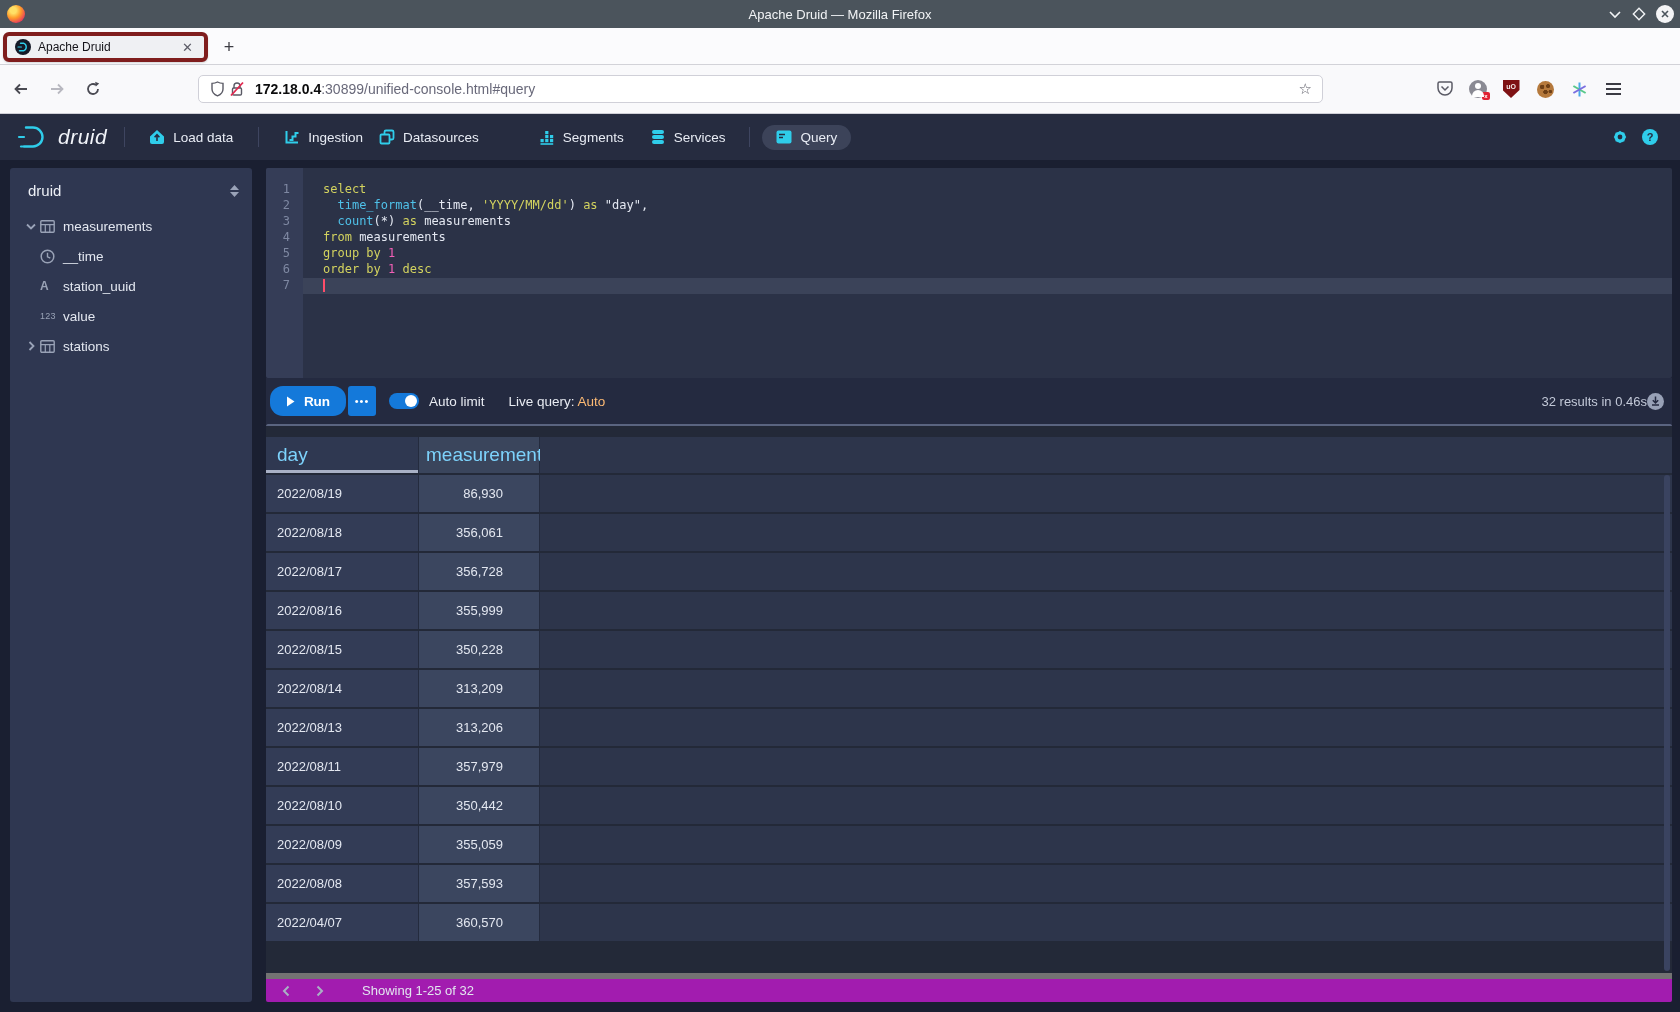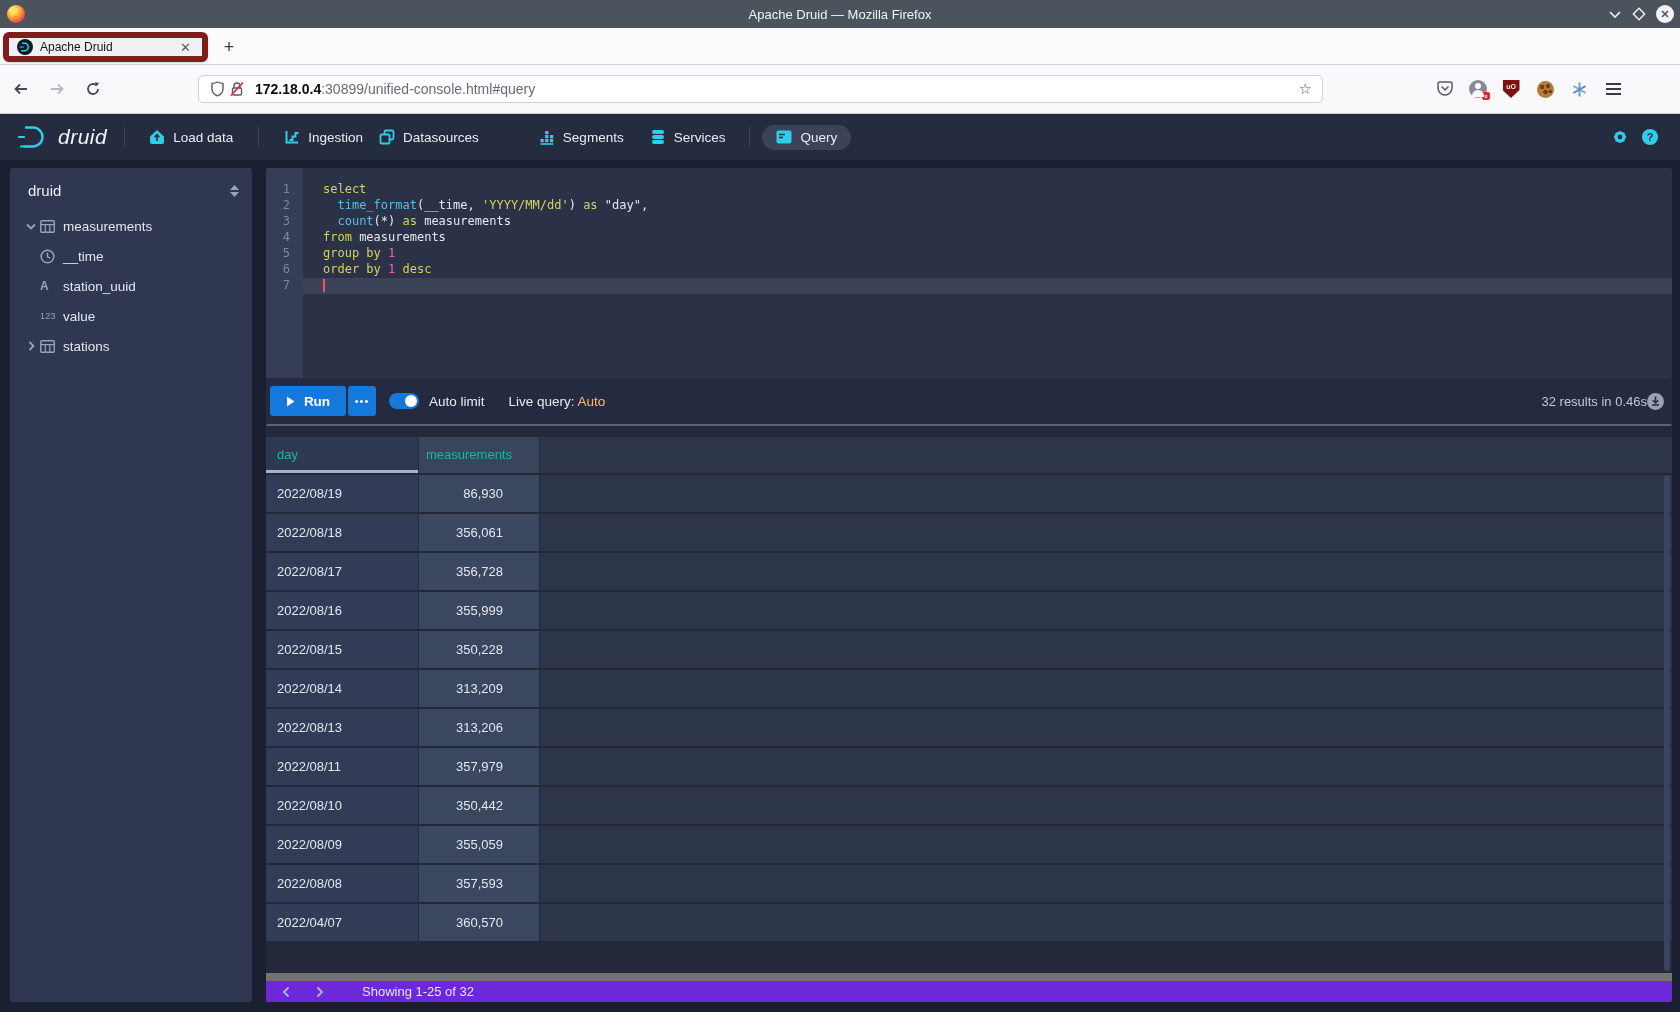--- a/index.html
+++ b/index.html
@@ -9,21 +9,21 @@
 
   
   .titlebar { height:28px; background:#4b545c; display:flex; align-items:center; position:relative; }
   .ff-logo { width:18px; height:18px; border-radius:50%; margin-left:7px;
     background:radial-gradient(circle at 35% 30%, #ffe066 0 18%, #ff9a2a 45%, #e8405a 75%, #b5306e 100%); }
   .win-title { position:absolute; left:0; right:0; text-align:center; color:#f2f4f6; font-size:13px; }
   .win-controls { position:absolute; right:6px; top:0; height:28px; display:flex; align-items:center; gap:10px; }
   .win-close-circle { width:18px; height:18px; border-radius:50%; background:#f4f4f6; display:flex; align-items:center; justify-content:center; }
 
   .tabbar { height:36px; background:#fbfbfd; display:flex; align-items:flex-end; }
-  .tab { width:205px; height:30px; margin:0 0 2px 3px; background:#eff0f3; border:6px solid #7f1d1d; border-radius:6px;
+  .tab { width:205px; height:30px; margin:0 0 2px 3px; background:#eff0f3; border:4px solid #7f1d1d; border-radius:6px;
     display:flex; align-items:center; padding:0 8px; box-shadow:0 1px 2px rgba(0,0,0,.15); }
   .tab-title { font-size:12px; color:#15141a; margin-left:7px; flex:1; white-space:nowrap; overflow:hidden; }
   .tab-close { color:#5b5b66; font-size:13px; padding:0 3px; }
   .newtab { width:26px; height:26px; margin:0 0 4px 8px; display:flex; align-items:center; justify-content:center;
     color:#3b3b43; font-size:18px; border-radius:4px; }
   .tabbar-divider { height:1px; background:#d2d2d8; }
 
   .toolbar { height:49px; background:#f9f9fb; border-bottom:1px solid #cfcfd6; display:flex; align-items:center; }
   .nav-btn { width:30px; height:30px; display:flex; align-items:center; justify-content:center; border-radius:4px; margin-left:6px; }
   .urlbar { width:1125px; height:28px; margin-left:90px; background:#ffffff; border:1px solid #d0d0d8; border-radius:5px;
@@ -81,51 +81,51 @@
   .gut-num { height:16px; line-height:16px; font:12px "DejaVu Sans Mono", monospace; color:#7e88a2; text-align:right; }
   .code { flex:1; padding-top:14px; position:relative; }
   .code-line { height:16px; line-height:16px; font:12px "DejaVu Sans Mono", monospace; white-space:pre; color:#e4e8f2; padding-left:20px; }
   .code-line.current { background:#3b4359; }
   .tok-kw { color:#d3d35f; } .tok-fn { color:#4fc1e9; } .tok-str { color:#d3d35f; }
   .tok-num { color:#f25fb7; } .tok-pl { color:#e4e8f2; }
   .cursor { display:inline-block; width:2px; height:13px; background:#ff4d6a; vertical-align:middle; }
 
   
   .runbar { position:absolute; top:210px; left:0; right:0; height:46px; background:#242a40; display:flex; align-items:center; padding:0 8px 0 4px; }
-  .btn-run { height:30px; width:76px; background:#1479da; border-radius:3px; display:flex; align-items:center; justify-content:center;
+  .btn-run { height:30px; width:76px; background:#1479da; border-radius:13px; display:flex; align-items:center; justify-content:center;
     gap:9px; color:#fff; font-size:13.5px; font-weight:600; }
   .btn-more { height:30px; width:28px; background:#1479da; border-radius:3px; margin-left:2px; display:flex; align-items:center;
     justify-content:center; color:#fff; font-size:11px; letter-spacing:1px; }
   .switch { width:30px; height:16px; border-radius:8px; background:#1479da; margin-left:13px; position:relative; }
   .switch .knob { position:absolute; right:2px; top:2px; width:12px; height:12px; border-radius:50%; background:#fff; }
   .lbl { color:#e8ebf2; font-size:13.5px; }
   .auto-limit { margin-left:10px; }
   .live-q { margin-left:24px; }
   .link-cyan { color:#fdba74;text-align:right; }
   .run-right { margin-left:auto; display:flex; align-items:center; }
   .result-summary { color:#c3c9d8; font-size:13px; }
   .dl-circle { width:17px; height:17px; border-radius:50%; background:#98a1b6; display:flex; align-items:center; justify-content:center; }
 
   
   .results { position:absolute; top:256px; left:0; right:0; bottom:0; background:#232938; overflow:hidden; border-radius:2px; }
   .hscroll-line { position:absolute; top:0; left:0; right:0; height:2px; background:#5a6480; }
   .t-header { position:absolute; top:13px; left:0; right:0; height:36px; display:flex; }
-  .hc { line-height:36px; font-size:13px; color:#14b8a6; }
+  .hc { line-height:36px; font-size:19px; color:#7dd3fc; }
   .h-day { width:153px; background:#2f3851; padding-left:11px; border-right:1px solid #242b3e; position:relative; }
   .h-day::after { content:""; position:absolute; left:0; right:0; bottom:0; height:3px; background:#a9b1c6; }
   .h-meas { width:121px; background:#3a455c; padding-left:7px; border-right:1px solid #242b3e; }
   .h-fill { flex:1; background:#2d354b; }
   .t-rows { position:absolute; top:51px; left:0; right:0; bottom:29px; overflow:hidden; }
   .t-row { display:flex; height:37px; margin-bottom:2px; font-size:13px; color:#e3e7f0; }
   .c-day { width:153px; background:#333c56; line-height:37px; padding-left:11px; border-right:1px solid #242b3e; }
   .c-meas { width:121px; background:#3b465f; line-height:37px; text-align:right; padding-right:36px; border-right:1px solid #242b3e; }
   .c-fill { flex:1; background:#2d354b; }
   .vscroll { position:absolute; right:2px; top:51px; bottom:31px; width:6px; background:#3a4360; border-radius:3px; }
 
-  .t-footer { position:absolute; left:0; right:0; bottom:0; height:29px; background:#6d28d9; display:flex; align-items:center; border-top:8px solid #737373; }
+  .t-footer { position:absolute; left:0; right:0; bottom:0; height:29px; background:#a21caf; display:flex; align-items:center; border-top:6px solid #737373; }
   .pg-btn { width:28px; height:24px; display:flex; align-items:center; justify-content:center; margin-left:6px; }
   .showing { color:#e2e6ef; font-size:13px; margin-left:28px; }
 </style>
 </head>
 <body>
 
 <div class="titlebar">
   <div class="ff-logo"></div>
   <div class="win-title">Apache Druid — Mozilla Firefox</div>
   <div class="win-controls">

